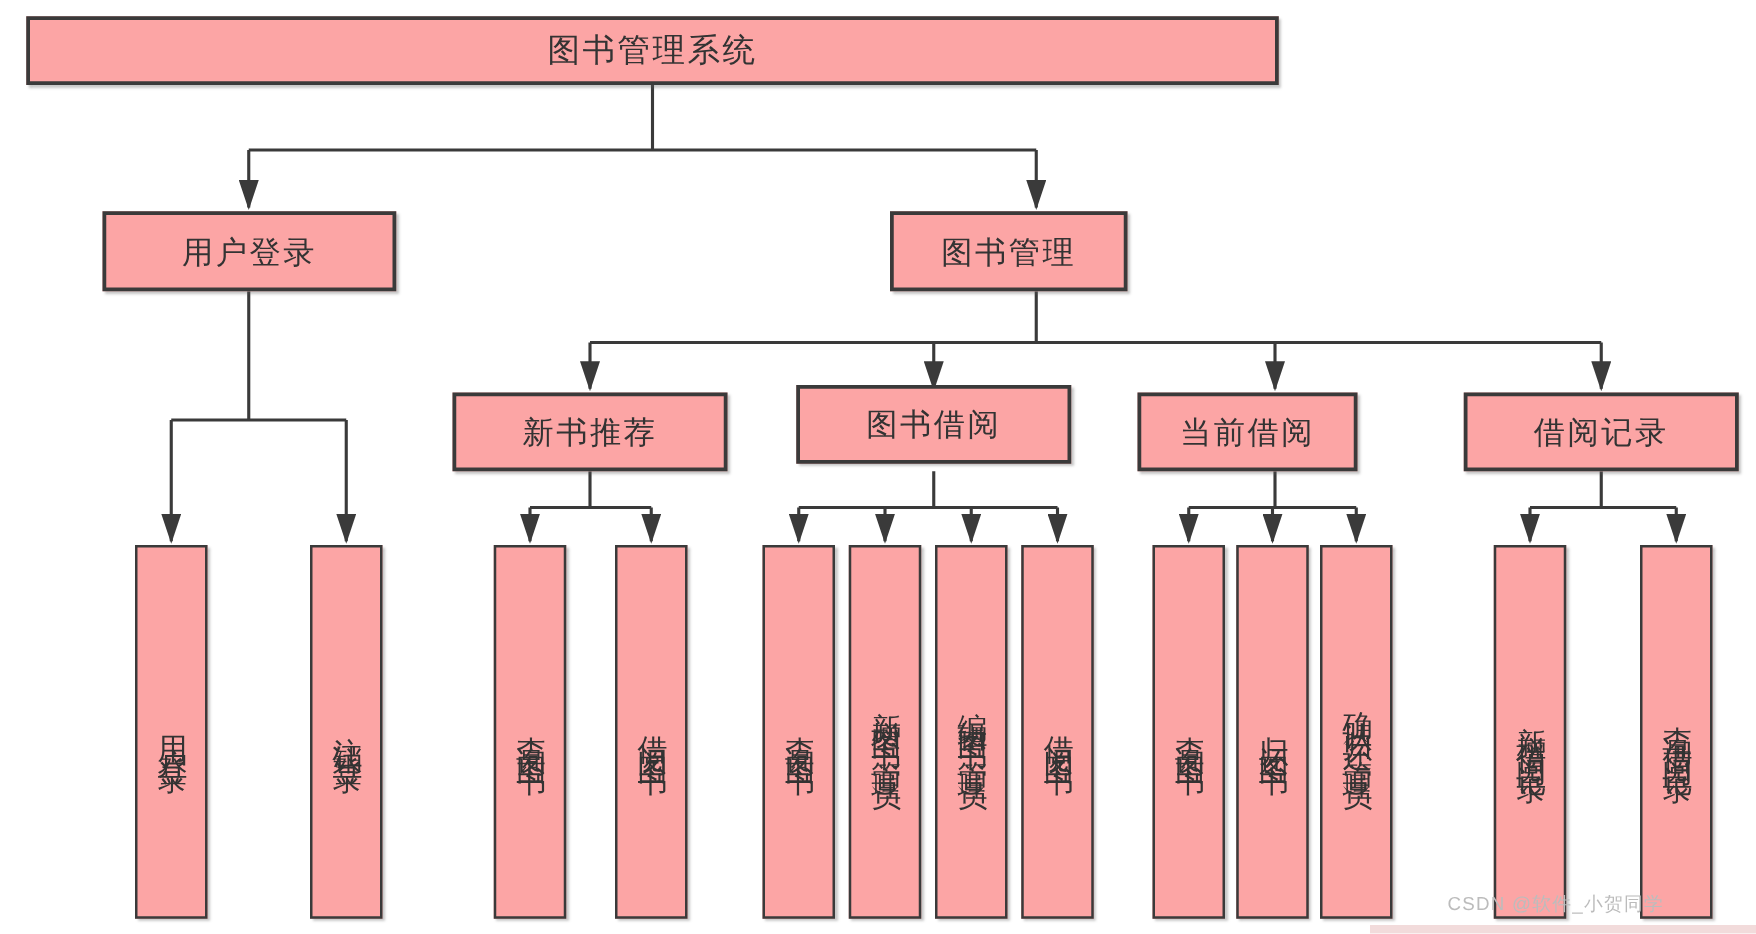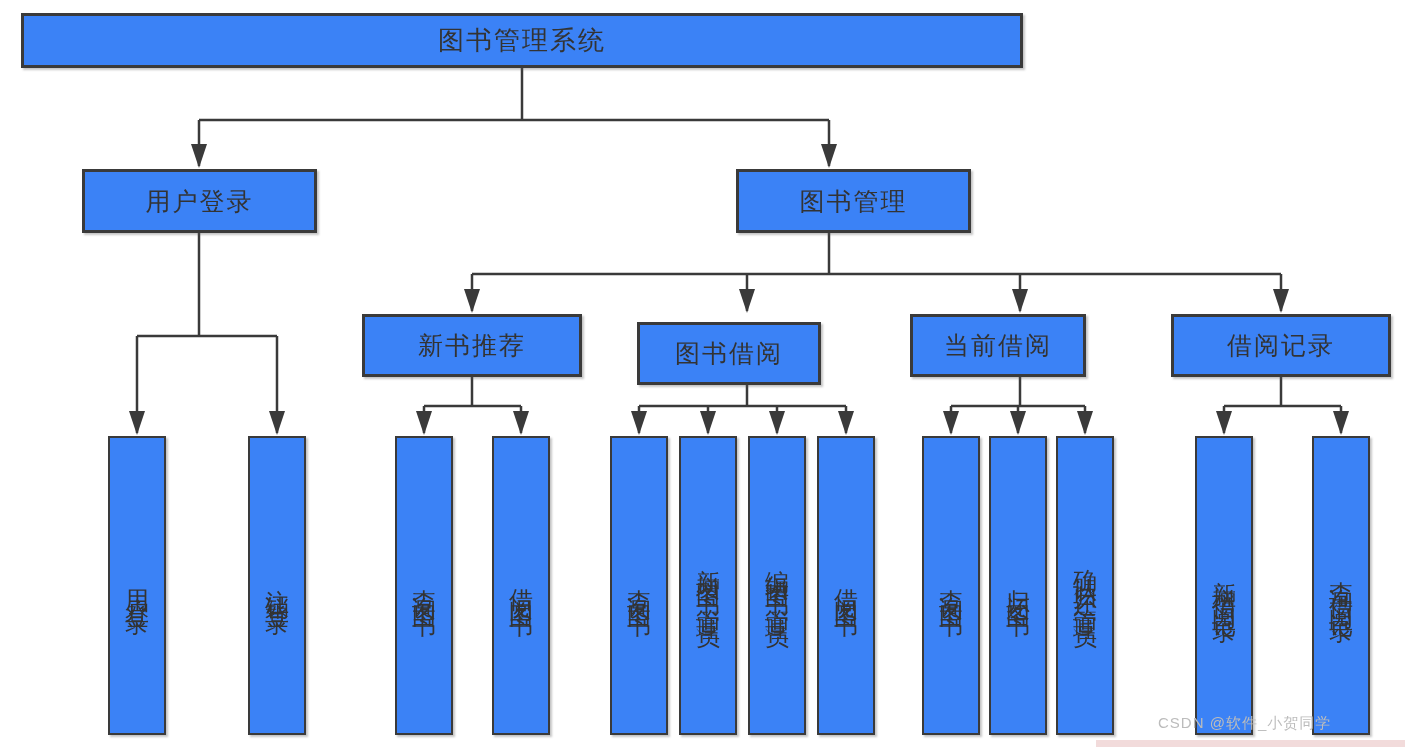--- a/index.html
+++ b/index.html
@@ -7,21 +7,21 @@
     position:relative;
     width:1405px;height:747px;
     background:var(--bg,#ffffff);
     font-family:"Liberation Sans","DejaVu Sans",sans-serif;
     overflow:hidden;
   }
   #wires{position:absolute;left:0;top:0;width:1405px;height:747px;}
   .box{
     position:absolute;
     box-sizing:border-box;
-    background:#3b82f6;
+    background:#fca5a5;
     border:3px solid var(--line,#3a3a3a);
     display:flex;align-items:center;justify-content:center;
     box-shadow:2px 2px 2px rgba(90,90,90,0.35);
     color:var(--text,#333333);
   }
   .hlabel{font-size:25px;letter-spacing:2px;white-space:nowrap;}
   .root .hlabel{font-size:26px;}
   .leaf{border-width:2.5px;}
   .leaf .vlabel{
     writing-mode:vertical-rl;
@@ -95,28 +95,28 @@
     <line x1="1341" y1="406" x2="1341" y2="433" marker-end="url(#arrow)"></line>
   </svg>
 
   <div class="box root" style="left:21px;top:13px;width:1002px;height:55px;">
     <span class="hlabel">图书管理系统</span>
   </div>
 
   <div class="box" style="left:82px;top:169px;width:235px;height:64px;">
     <span class="hlabel">用户登录</span>
   </div>
-  <div class="box" style="left:712px;top:169px;width:235px;height:64px;margin-left:24px;">
+  <div class="box" style="left:712px;top:169px;width:190px;height:64px;">
     <span class="hlabel">图书管理</span>
   </div>
 
   <div class="box" style="left:362px;top:314px;width:220px;height:63px;">
     <span class="hlabel">新书推荐</span>
   </div>
-  <div class="box" style="left:637px;top:322px;width:184px;height:63px;justify-content:center;">
+  <div class="box" style="left:637px;top:308px;width:220px;height:63px;justify-content:center;">
     <span class="hlabel">图书借阅</span>
   </div>
   <div class="box" style="left:910px;top:314px;width:176px;height:63px;">
     <span class="hlabel">当前借阅</span>
   </div>
   <div class="box" style="left:1171px;top:314px;width:220px;height:63px;">
     <span class="hlabel">借阅记录</span>
   </div>
 
   <div class="box leaf" style="left:108px;top:436px;width:58px;height:299px;">

